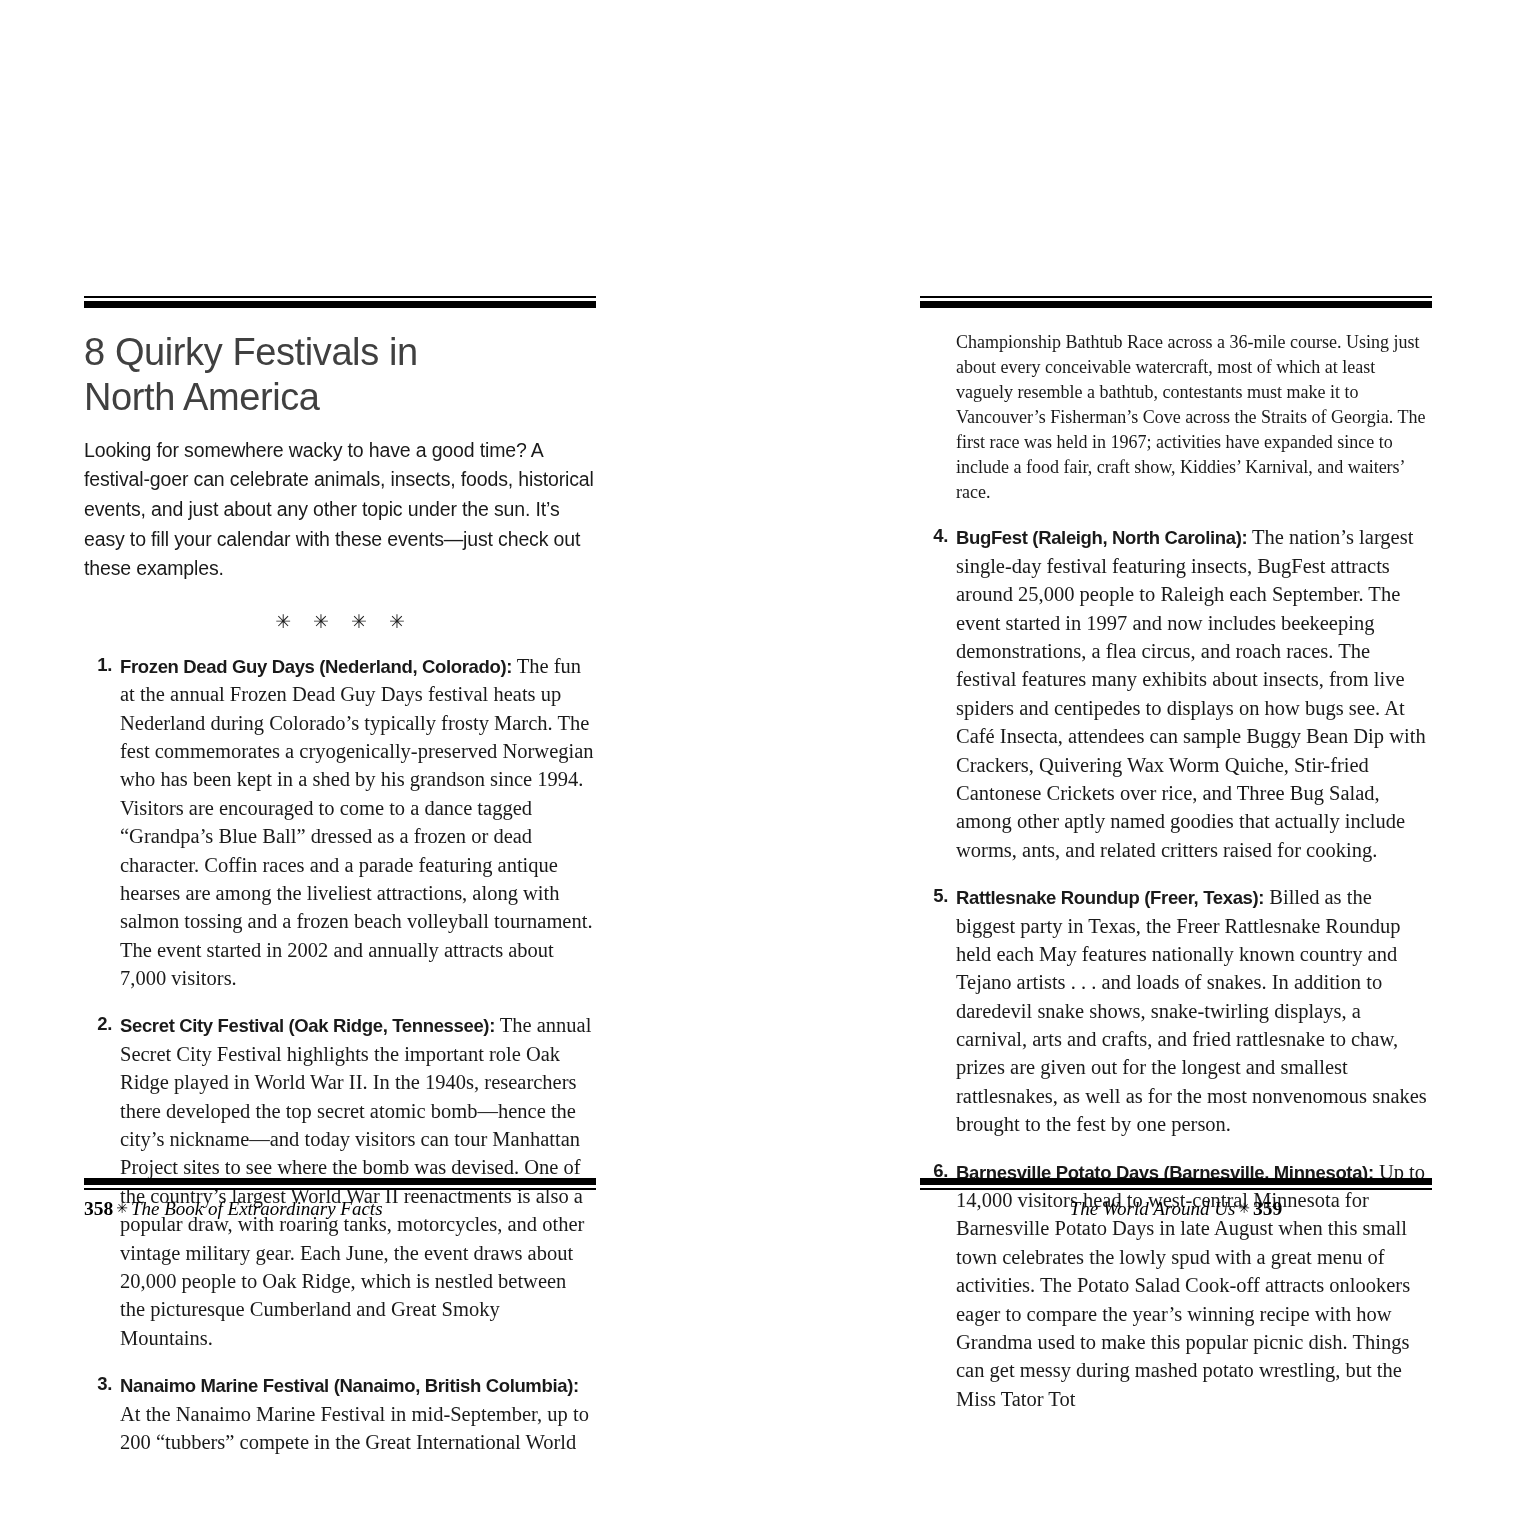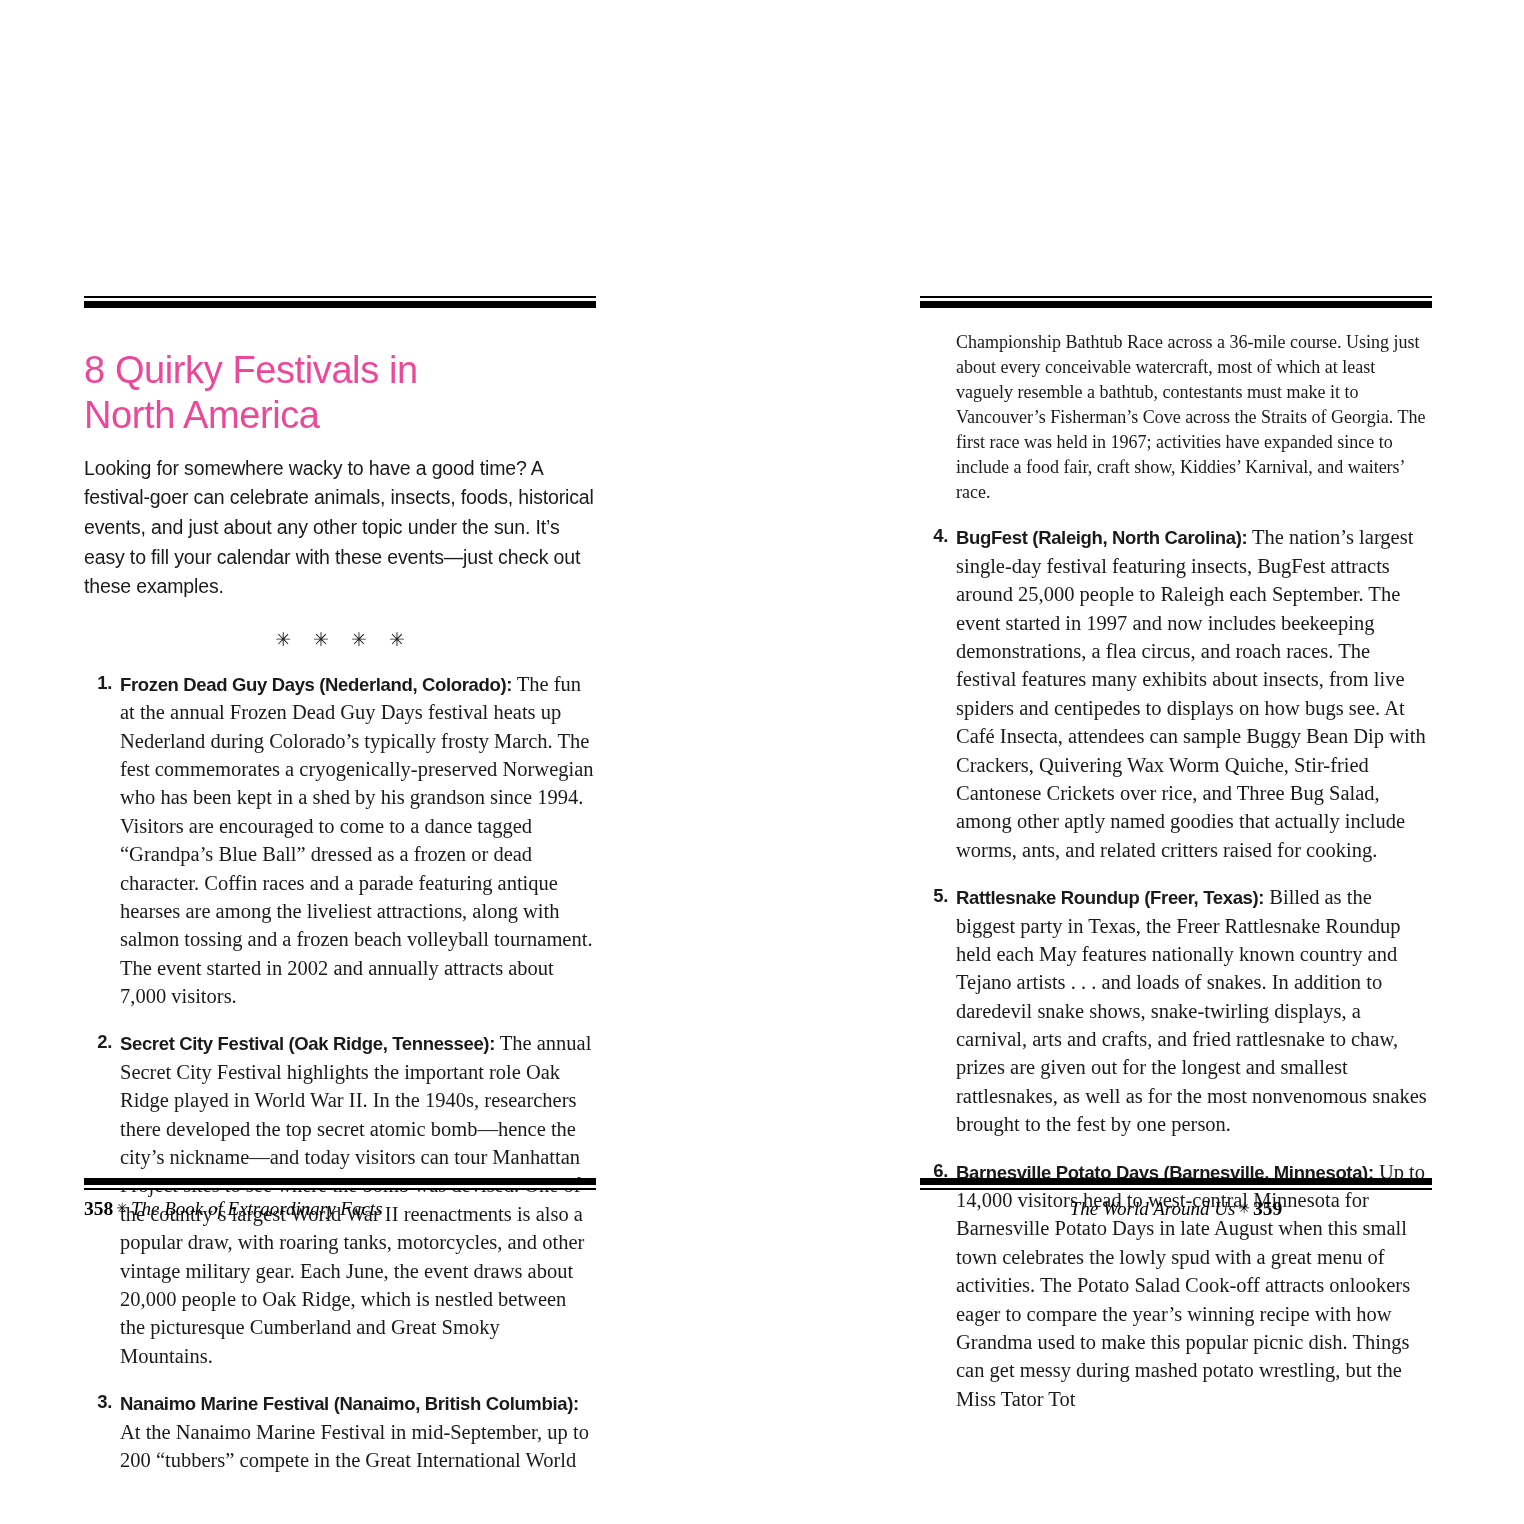--- a/index.html
+++ b/index.html
@@ -58,22 +58,22 @@
     left: 0;
   }
 
   
   .headline {
     font-family: "Liberation Sans", "DejaVu Sans", sans-serif;
     font-weight: 400;
     font-size: 38px;
     line-height: 1.18;
     letter-spacing: -0.4px;
-    margin: 40px 0 0 0;
-    color: #ec4899;
+    margin: 22px 0 0 0;
+    color: #404040;
   }
 
   .standfirst {
     font-family: "Liberation Sans", "DejaVu Sans", sans-serif;
     font-size: 19.5px;
     line-height: 1.52;
     margin: 16px 0 0 0;
     color: #1a1a1a;
     letter-spacing: -0.15px;
   }

